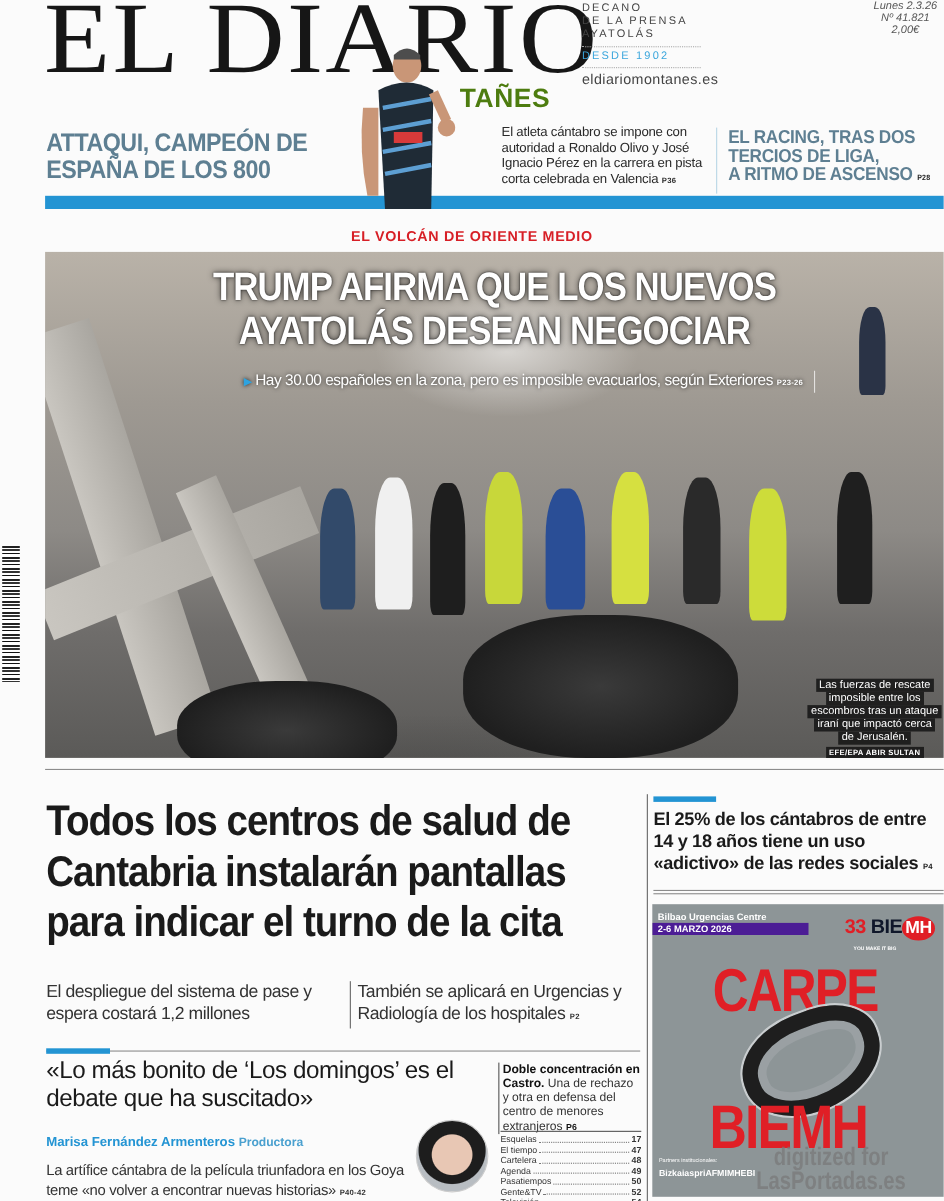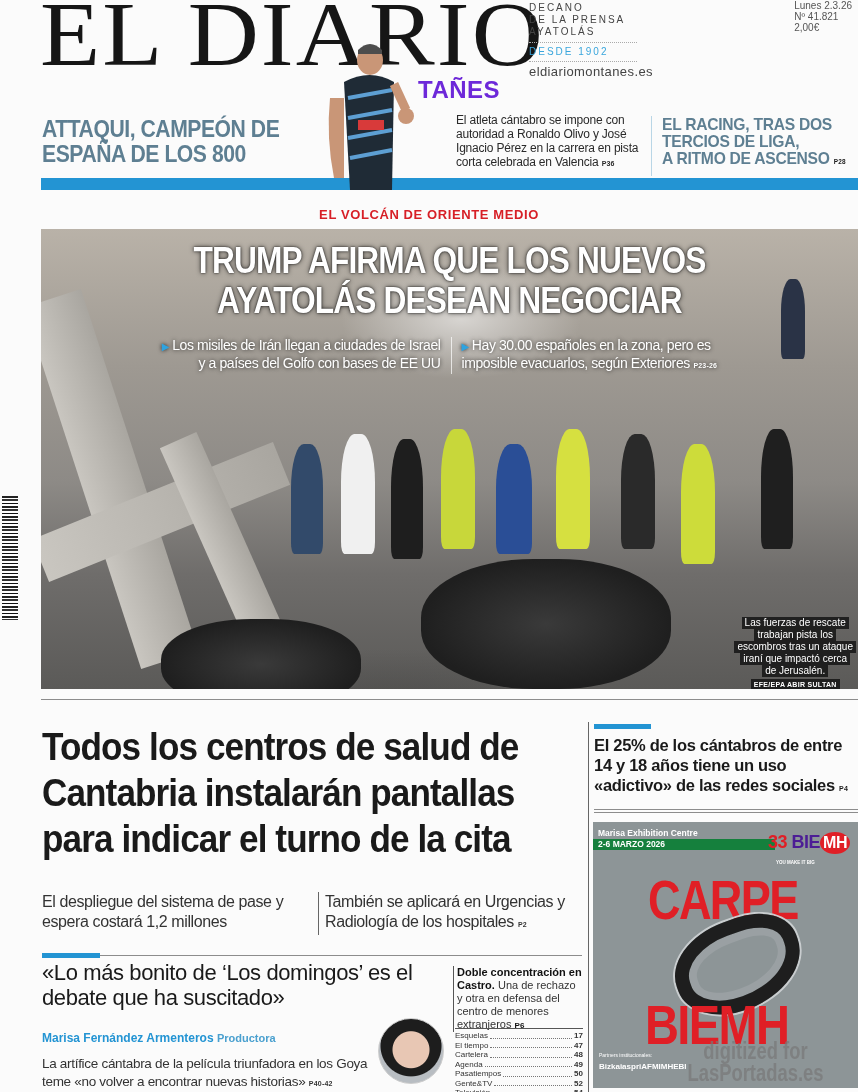--- a/index.html
+++ b/index.html
@@ -9,35 +9,35 @@
   
   .masthead-logo {
     position: absolute; left: 40px; top: -12px;
     font-family: "Liberation Serif", "DejaVu Serif", serif;
     font-size: 92px; letter-spacing: 2px; color: #161616; line-height: 1;
     transform: scaleX(1.07); transform-origin: left top;
   }
   .masthead-sub {
     position: absolute; left: 418px; top: 76px;
     font-family: "Liberation Sans", sans-serif; font-weight: 700;
-    font-size: 24px; letter-spacing: 0.5px; color: #6d28d9;
+    font-size: 24px; letter-spacing: 0.5px; color: #4d7c0f;
   }
   .tagline {
     position: absolute; left: 529px; top: 2px; width: 108px;
     font-size: 10px; letter-spacing: 2px; color: #444; line-height: 12px;
   }
   .tagline .since {
     margin-top: 4px; padding: 3px 0; color: #3aa6dc;
     border-top: 1px dotted #aaa; border-bottom: 1px dotted #aaa;
     letter-spacing: 2px;
   }
   .tagline .web { margin-top: 4px; letter-spacing: 0.4px; font-size: 13px; }
   .issue-info {
-    position: absolute; right: 6px; top: 0; text-align: left;
-    font-size: 10px; line-height: 11px; color: #555;
+    position: absolute; right: 6px; top: 0; text-align: center;
+    font-size: 10px; line-height: 11px; color: #555; font-style: italic;
   }
 
   
   .athlete {
     position: absolute; left: 322px; top: 38px; width: 92px; height: 152px; z-index: 3;
   }
 
   
   .sport-head {
     position: absolute; left: 42px; top: 117px;
@@ -138,24 +138,24 @@
   .rcol-line { position: absolute; left: 588px; top: 722px; width: 1px; height: 370px; background: #666; }
   .side-head {
     position: absolute; left: 594px; top: 735px; width: 270px;
     font-weight: 700; font-size: 16.5px; line-height: 20px; color: #1a1a1a; letter-spacing: -0.3px;
   }
   .ad {
     position: absolute; left: 593px; top: 822px; width: 265px; height: 266px; overflow: hidden;
     background: #8d9597;
   }
   .ad .venue { position: absolute; left: 5px; top: 6px; font-size: 8.5px; font-weight: 700; color: #fff; }
-  .ad .dates { position: absolute; left: 0; top: 17px; width: 182px; height: 11px; background: #15803d;
+  .ad .dates { position: absolute; left: 0; top: 17px; width: 142px; height: 11px; background: #4c1d95;
     font-size: 8.5px; font-weight: 700; color: #fff; padding-left: 5px; line-height: 11px; }
   .ad .logo { position: absolute; left: 175px; top: 10px; font-weight: 700; font-size: 18px; color: #e01f26; letter-spacing: -0.5px; }
-  .ad .logo .w { color: #4c1d95; }
+  .ad .logo .w { color: #0f172a; }
   .ad .logo .circle { display: inline-block; background: #e01f26; color: #fff; border-radius: 50%; padding: 2px 3px; font-size: 16px; }
   .ad .tag { position: absolute; left: 183px; top: 38px; font-size: 4.5px; color: #fff; font-weight: 700; }
   .ad .big1 { position: absolute; left: 55px; top: 46px; font-size: 55px; font-weight: 700; color: #e01f26; letter-spacing: -2px; transform: scaleX(0.82); transform-origin: left top; }
   .ad .sculpt { position: absolute; left: 80px; top: 98px; width: 130px; height: 90px;
     border-radius: 50% 40% 55% 45%;
     border: 14px solid #1e1e1e; box-shadow: inset 0 0 0 8px #9aa0a3, 0 0 0 2px #c9cdcf; transform: rotate(-20deg); }
   .ad .big2 { position: absolute; left: 52px; top: 170px; font-size: 56px; font-weight: 700; color: #e01f26; letter-spacing: -2px; transform: scaleX(0.84); transform-origin: left top; }
   .ad .partners { position: absolute; left: 6px; top: 230px; font-size: 5px; color: #fff; }
   .ad .logos { position: absolute; left: 6px; top: 240px; width: 255px; display: flex; justify-content: flex-start; font-size: 8px; color: #fff; font-weight: 700; }
   .ad .watermark { position: absolute; left: 60px; top: 218px; width: 205px; text-align: center; font-weight: 700; color: rgba(120,120,120,0.7); font-size: 23px; line-height: 22px; transform: scaleX(0.8); }
@@ -226,31 +226,28 @@
   <div class="car" style="left:380px;top:330px;width:250px;height:130px;"></div>
   <div class="car" style="left:120px;top:390px;width:200px;height:90px;"></div>
 
   <div class="lead-head">
     <div>TRUMP AFIRMA QUE LOS NUEVOS</div>
     <div>AYATOLÁS DESEAN NEGOCIAR</div>
   </div>
 
   <div class="lead-bullets">
     <div class="b">
-      <span class="tri">▶</span><span>Los misiles de Irán llegan a ciudades de Israel y a países del Golfo con bases de EE UU</span>
-    </div>
-    <div class="b">
       <span class="tri">▶</span><span>Hay 30.00 españoles en la zona, pero es imposible evacuarlos, según Exteriores</span>
       <span class="pg">P23-26</span>
     </div>
   </div>
 
   <div class="caption">
     <div><span class="l">Las fuerzas de rescate</span></div>
-    <div><span class="l">trabajan pista los</span></div>
+    <div><span class="l">imposible entre los</span></div>
     <div><span class="l">escombros tras un ataque</span></div>
     <div><span class="l">iraní que impactó cerca</span></div>
     <div><span class="l">de Jerusalén.</span></div>
     <div class="credit"><span class="l">EFE/EPA ABIR SULTAN</span></div>
   </div>
 </div>
 
 <div class="barcode"></div>
 
 <div class="gray-line" style="left:41px;top:699px;width:817px;height:1px;"></div>
@@ -327,21 +324,21 @@
 <div class="rcol-line"></div>
 <div class="blue-tab" style="left:594px;top:724px;width:57px;"></div>
 <div class="side-head">
   <span>El 25% de los cántabros de entre 14 y 18 años tiene un uso «adictivo» de las redes sociales</span>
   <span class="pg">P4</span>
 </div>
 <div class="gray-line" style="left:594px;top:809px;width:264px;height:1px;"></div>
 <div class="gray-line" style="left:594px;top:812px;width:264px;height:1px;"></div>
 
 <div class="ad">
-  <div class="venue">Marisa Exhibition Centre</div>
+  <div class="venue">Bilbao Urgencias Centre</div>
   <div class="dates">2-6 MARZO 2026</div>
   <div class="logo">
     <span>33</span>
     <span class="w">BIE</span><span class="circle">MH</span>
   </div>
   <div class="tag">YOU MAKE IT BIG</div>
   <div class="big1">CARPE</div>
   <div class="sculpt"></div>
   <div class="big2">BIEMH</div>
   <div class="partners">Partners institucionales:</div>

